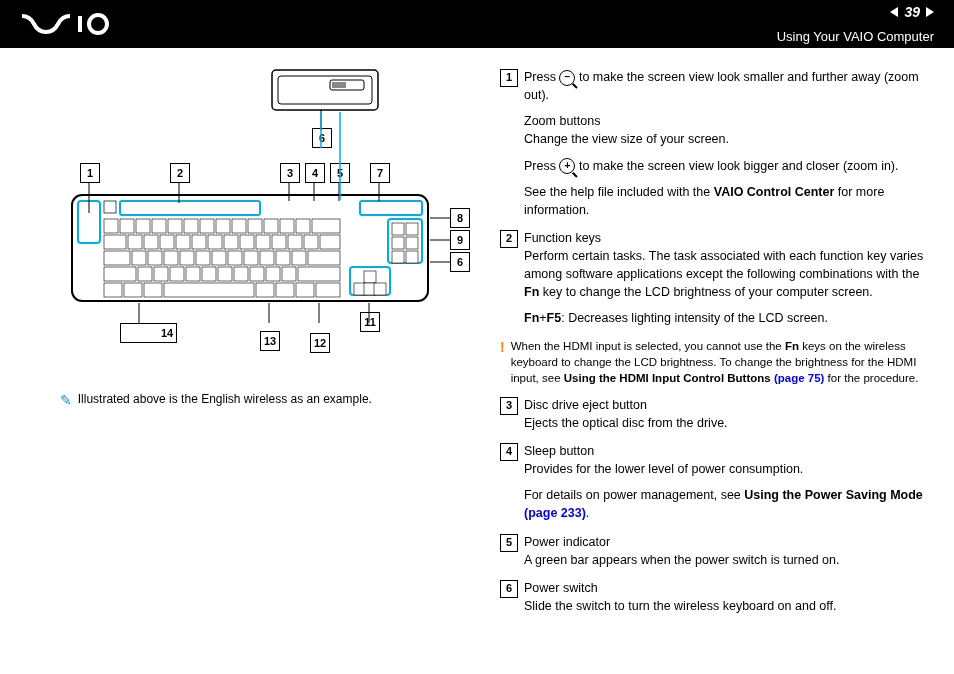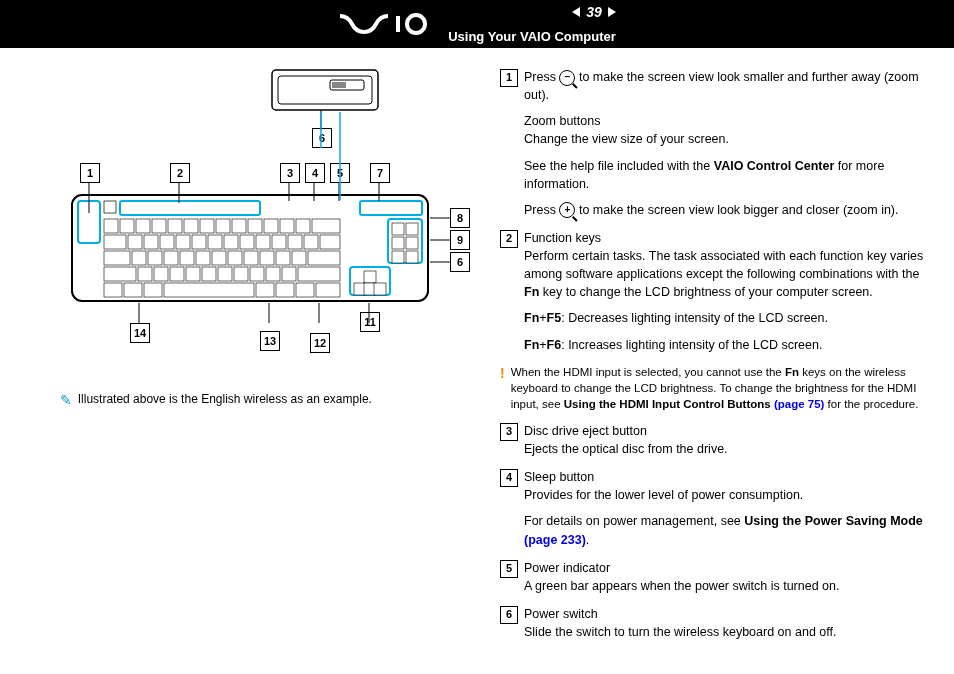--- a/index.html
+++ b/index.html
@@ -9,31 +9,31 @@
     font-size: 12.5px;
     color: #000;
     background: #fff;
     width: 954px;
   }
   .header {
     background: #000;
     color: #fff;
     height: 48px;
     display: flex;
-    justify-content: center;
+    justify-content: space-between;
     align-items: center;
     padding: 0 20px;
   }
   .logo svg { display: block; }
   .header-right { text-align: right; font-size: 13px; }
   .page-num { font-style: italic; font-weight: bold; font-size: 14px; display: flex; align-items: center; justify-content: flex-end; gap: 6px; }
   .tri { width: 0; height: 0; border-top: 5px solid transparent; border-bottom: 5px solid transparent; display: inline-block; }
   .tri-left { border-right: 8px solid #fff; }
   .tri-right { border-left: 8px solid #fff; }
-  .header-title { font-weight: bold; margin-top: 9px; }
+  .header-title { font-weight: normal; margin-top: 9px; }
   .content { display: flex; padding: 20px 30px 30px 60px; gap: 40px; }
   .left-col { width: 400px; flex-shrink: 0; }
   .right-col { flex: 1; line-height: 1.45; }
   .diagram-area { position: relative; width: 400px; height: 300px; }
   .keyboard svg { width: 360px; height: 110px; }
   .callout-box {
     position: absolute;
     border: 1px solid #000;
     width: 18px;
     height: 18px;
@@ -120,21 +120,21 @@
       <div class="callout-box" style="left:270px; top:95px;">5</div>
       <div class="callout-box" style="left:310px; top:95px;">7</div>
 
       <div class="callout-box" style="left:390px; top:140px;">8</div>
       <div class="callout-box" style="left:390px; top:162px;">9</div>
       <div class="callout-box" style="left:390px; top:184px;">6</div>
 
       <div class="callout-box" style="left:300px; top:244px;">11</div>
       <div class="callout-box" style="left:250px; top:265px;">12</div>
       <div class="callout-box" style="left:200px; top:263px;">13</div>
-      <div class="callout-box" style="left:70px;  top:255px;">14</div>
+      <div class="callout-box" style="left:60px;  top:255px;padding-left:37px;">14</div>
 
       <div class="keyboard" style="position:absolute; left:10px; top:125px;">
         <svg viewBox="0 0 360 110">
           <rect x="2" y="2" width="356" height="106" rx="10" fill="#fff" stroke="#000" stroke-width="2"></rect>
 
           <rect x="8" y="8" width="22" height="42" rx="3" fill="none" stroke="#00aee6" stroke-width="2"></rect>
           <rect x="50" y="8" width="140" height="14" rx="2" fill="none" stroke="#00aee6" stroke-width="2"></rect>
           <rect x="290" y="8" width="62" height="14" rx="2" fill="none" stroke="#00aee6" stroke-width="2"></rect>
           <rect x="318" y="26" width="34" height="44" rx="3" fill="none" stroke="#00aee6" stroke-width="2"></rect>
           <rect x="280" y="74" width="40" height="28" rx="3" fill="none" stroke="#00aee6" stroke-width="2"></rect>
@@ -265,30 +265,29 @@
       <span>Illustrated above is the English wireless as an example.</span>
     </div>
   </div>
 
   <div class="right-col" id="right-col">
       <div class="item">
         <div class="num-box">1</div>
         <div class="body">
           <p>Press <span class="zoom-icon">−</span> to make the screen view look smaller and further away (zoom out).</p>
           <p>Zoom buttons<br>Change the view size of your screen.</p>
+          <p>Press <span class="zoom-icon">+</span> to make the screen view look bigger and closer (zoom in).</p>
           <p>See the help file included with the <b>VAIO Control Center</b> for more information.</p>
-          <p>Press <span class="zoom-icon">+</span> to make the screen view look bigger and closer (zoom in).</p>
         </div>
       </div>
       <div class="item">
         <div class="num-box">2</div>
         <div class="body">
           <p>Function keys<br>Perform certain tasks. The task associated with each function key varies among software applications except the following combinations with the <b>Fn</b> key to change the LCD brightness of your computer screen.</p>
           <p><b>Fn</b>+<b>F5</b>: Decreases lighting intensity of the LCD screen.</p>
-          <p><b>Fn</b>+<b>F6</b>: Increases lighting intensity of the LCD screen.</p>
         </div>
       </div>
       <div class="warning">
         <div class="mark">!</div>
         <div>When the HDMI input is selected, you cannot use the <b>Fn</b> keys on the wireless keyboard to change the LCD brightness. To change the brightness for the HDMI input, see <b>Using the HDMI Input Control Buttons <span class="link">(page 75)</span></b> for the procedure.</div>
       </div>
       <div class="item">
         <div class="num-box">3</div>
         <div class="body">
           <p>Disc drive eject button<br>Ejects the optical disc from the drive.</p>

